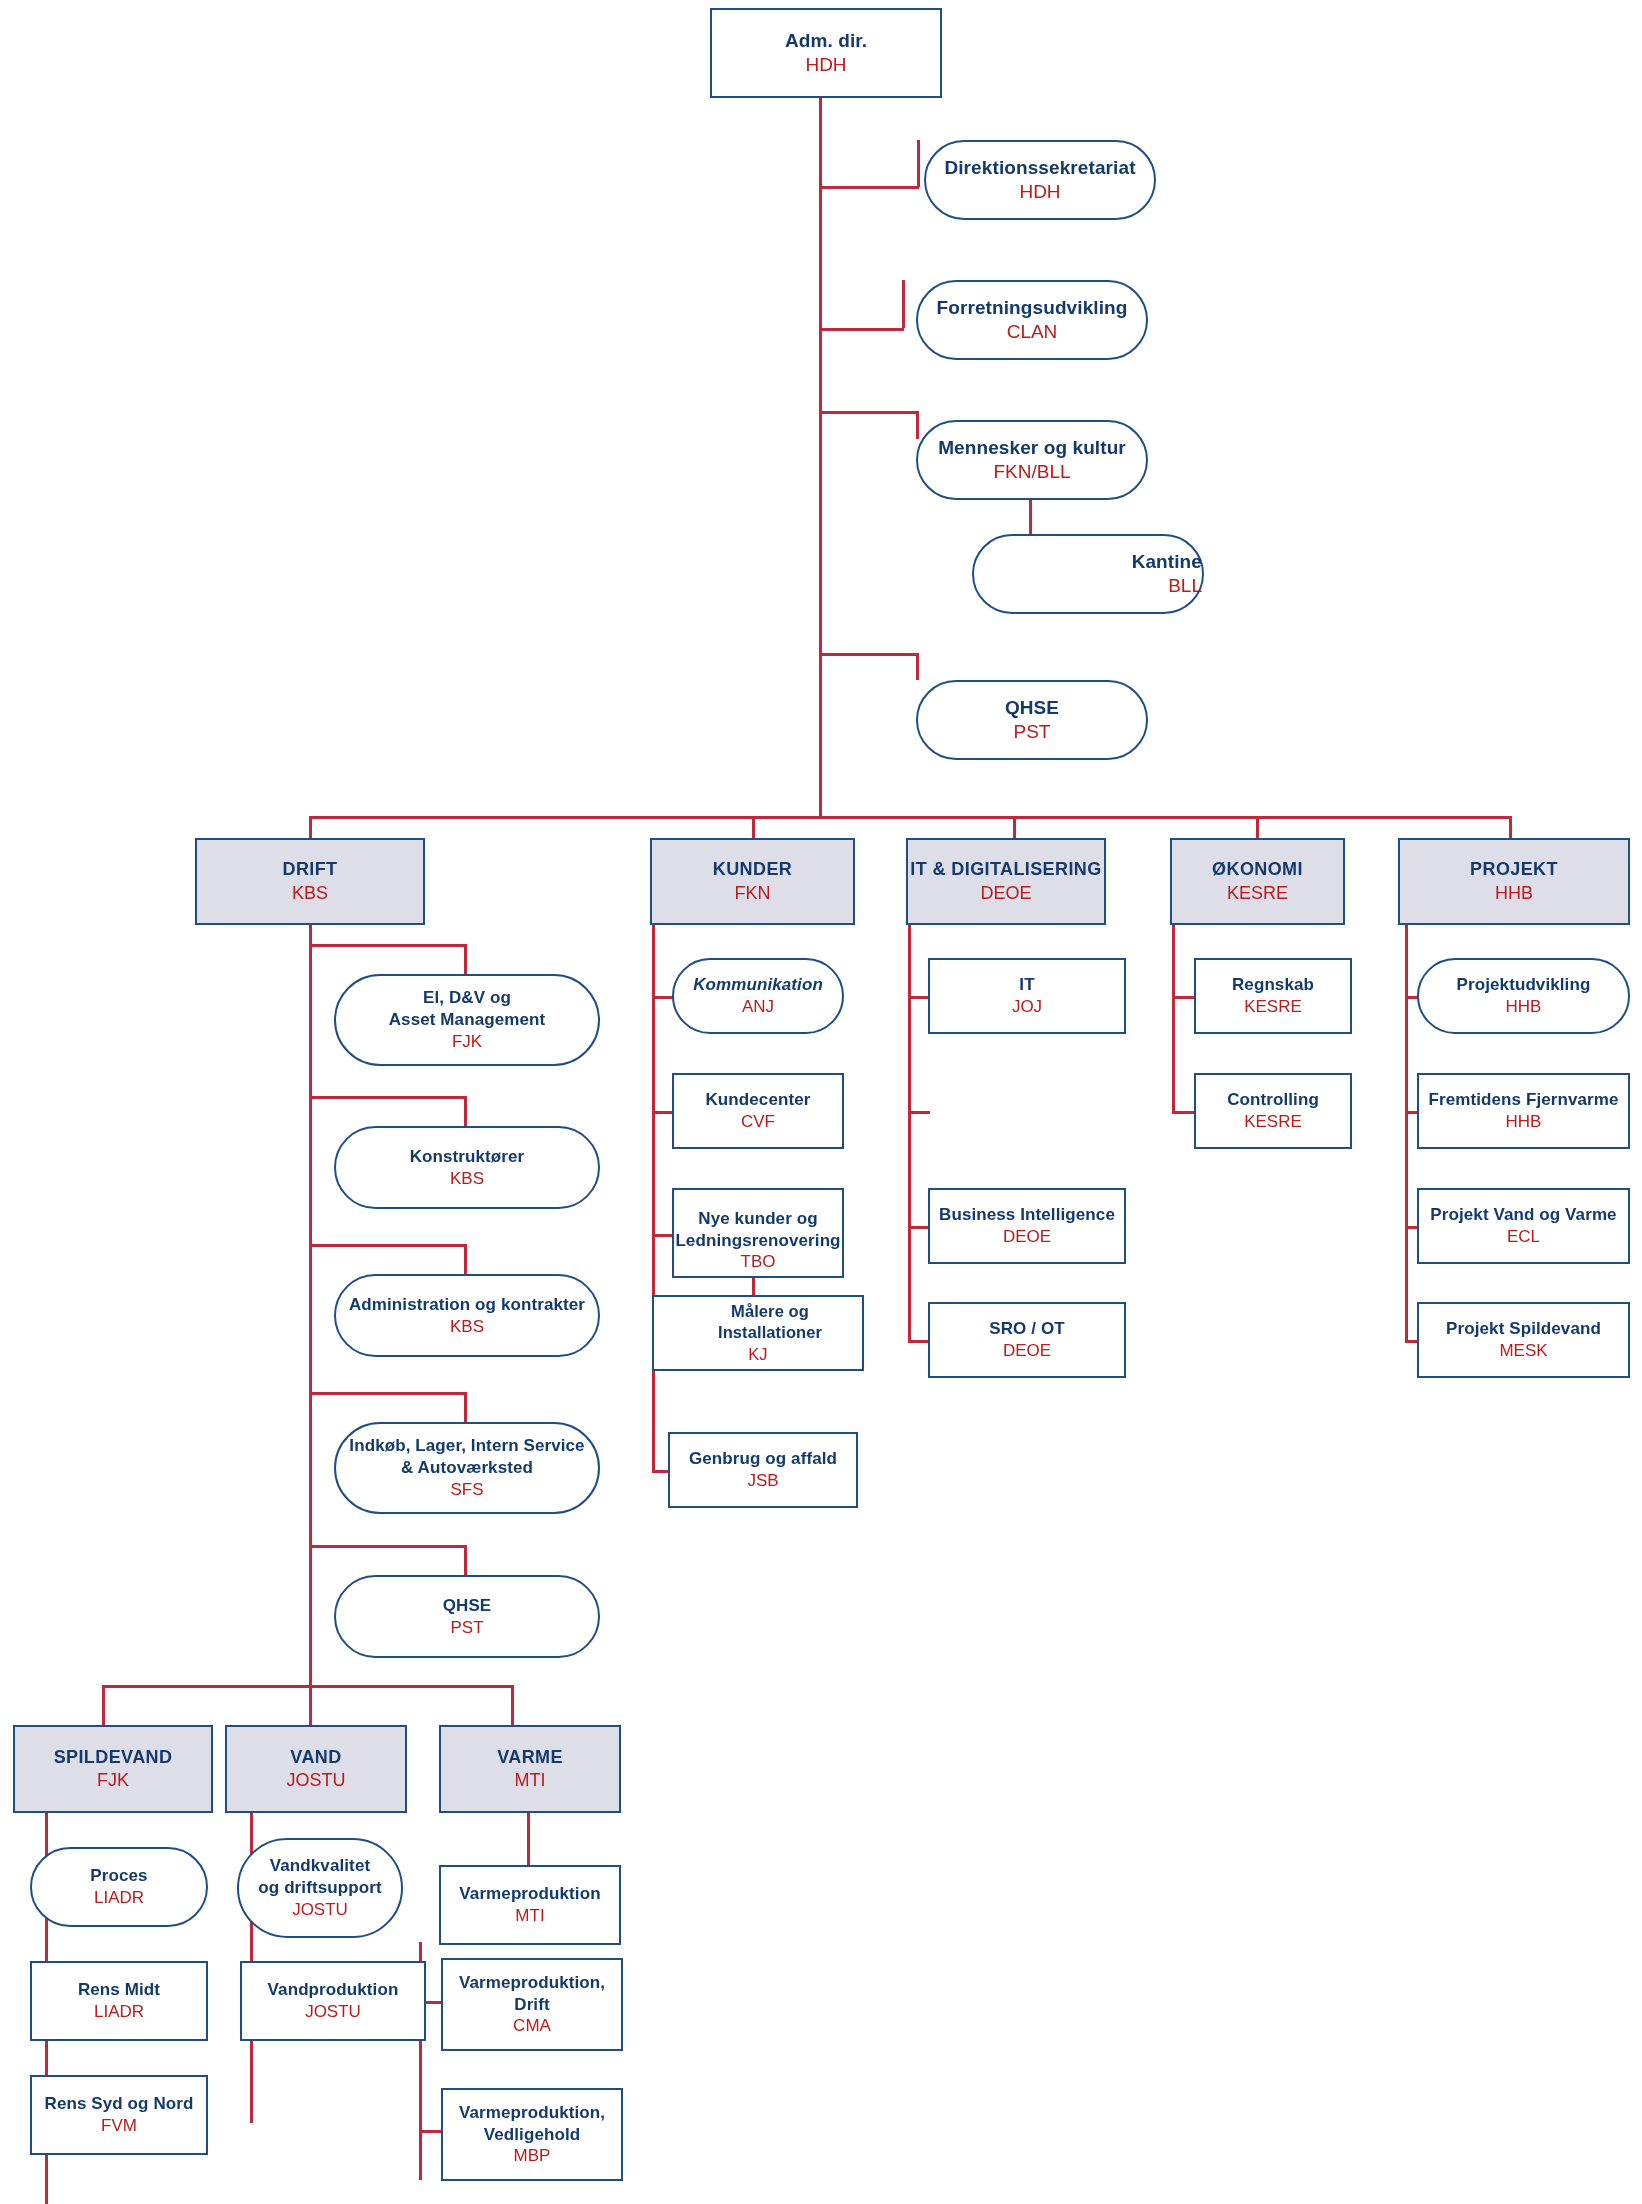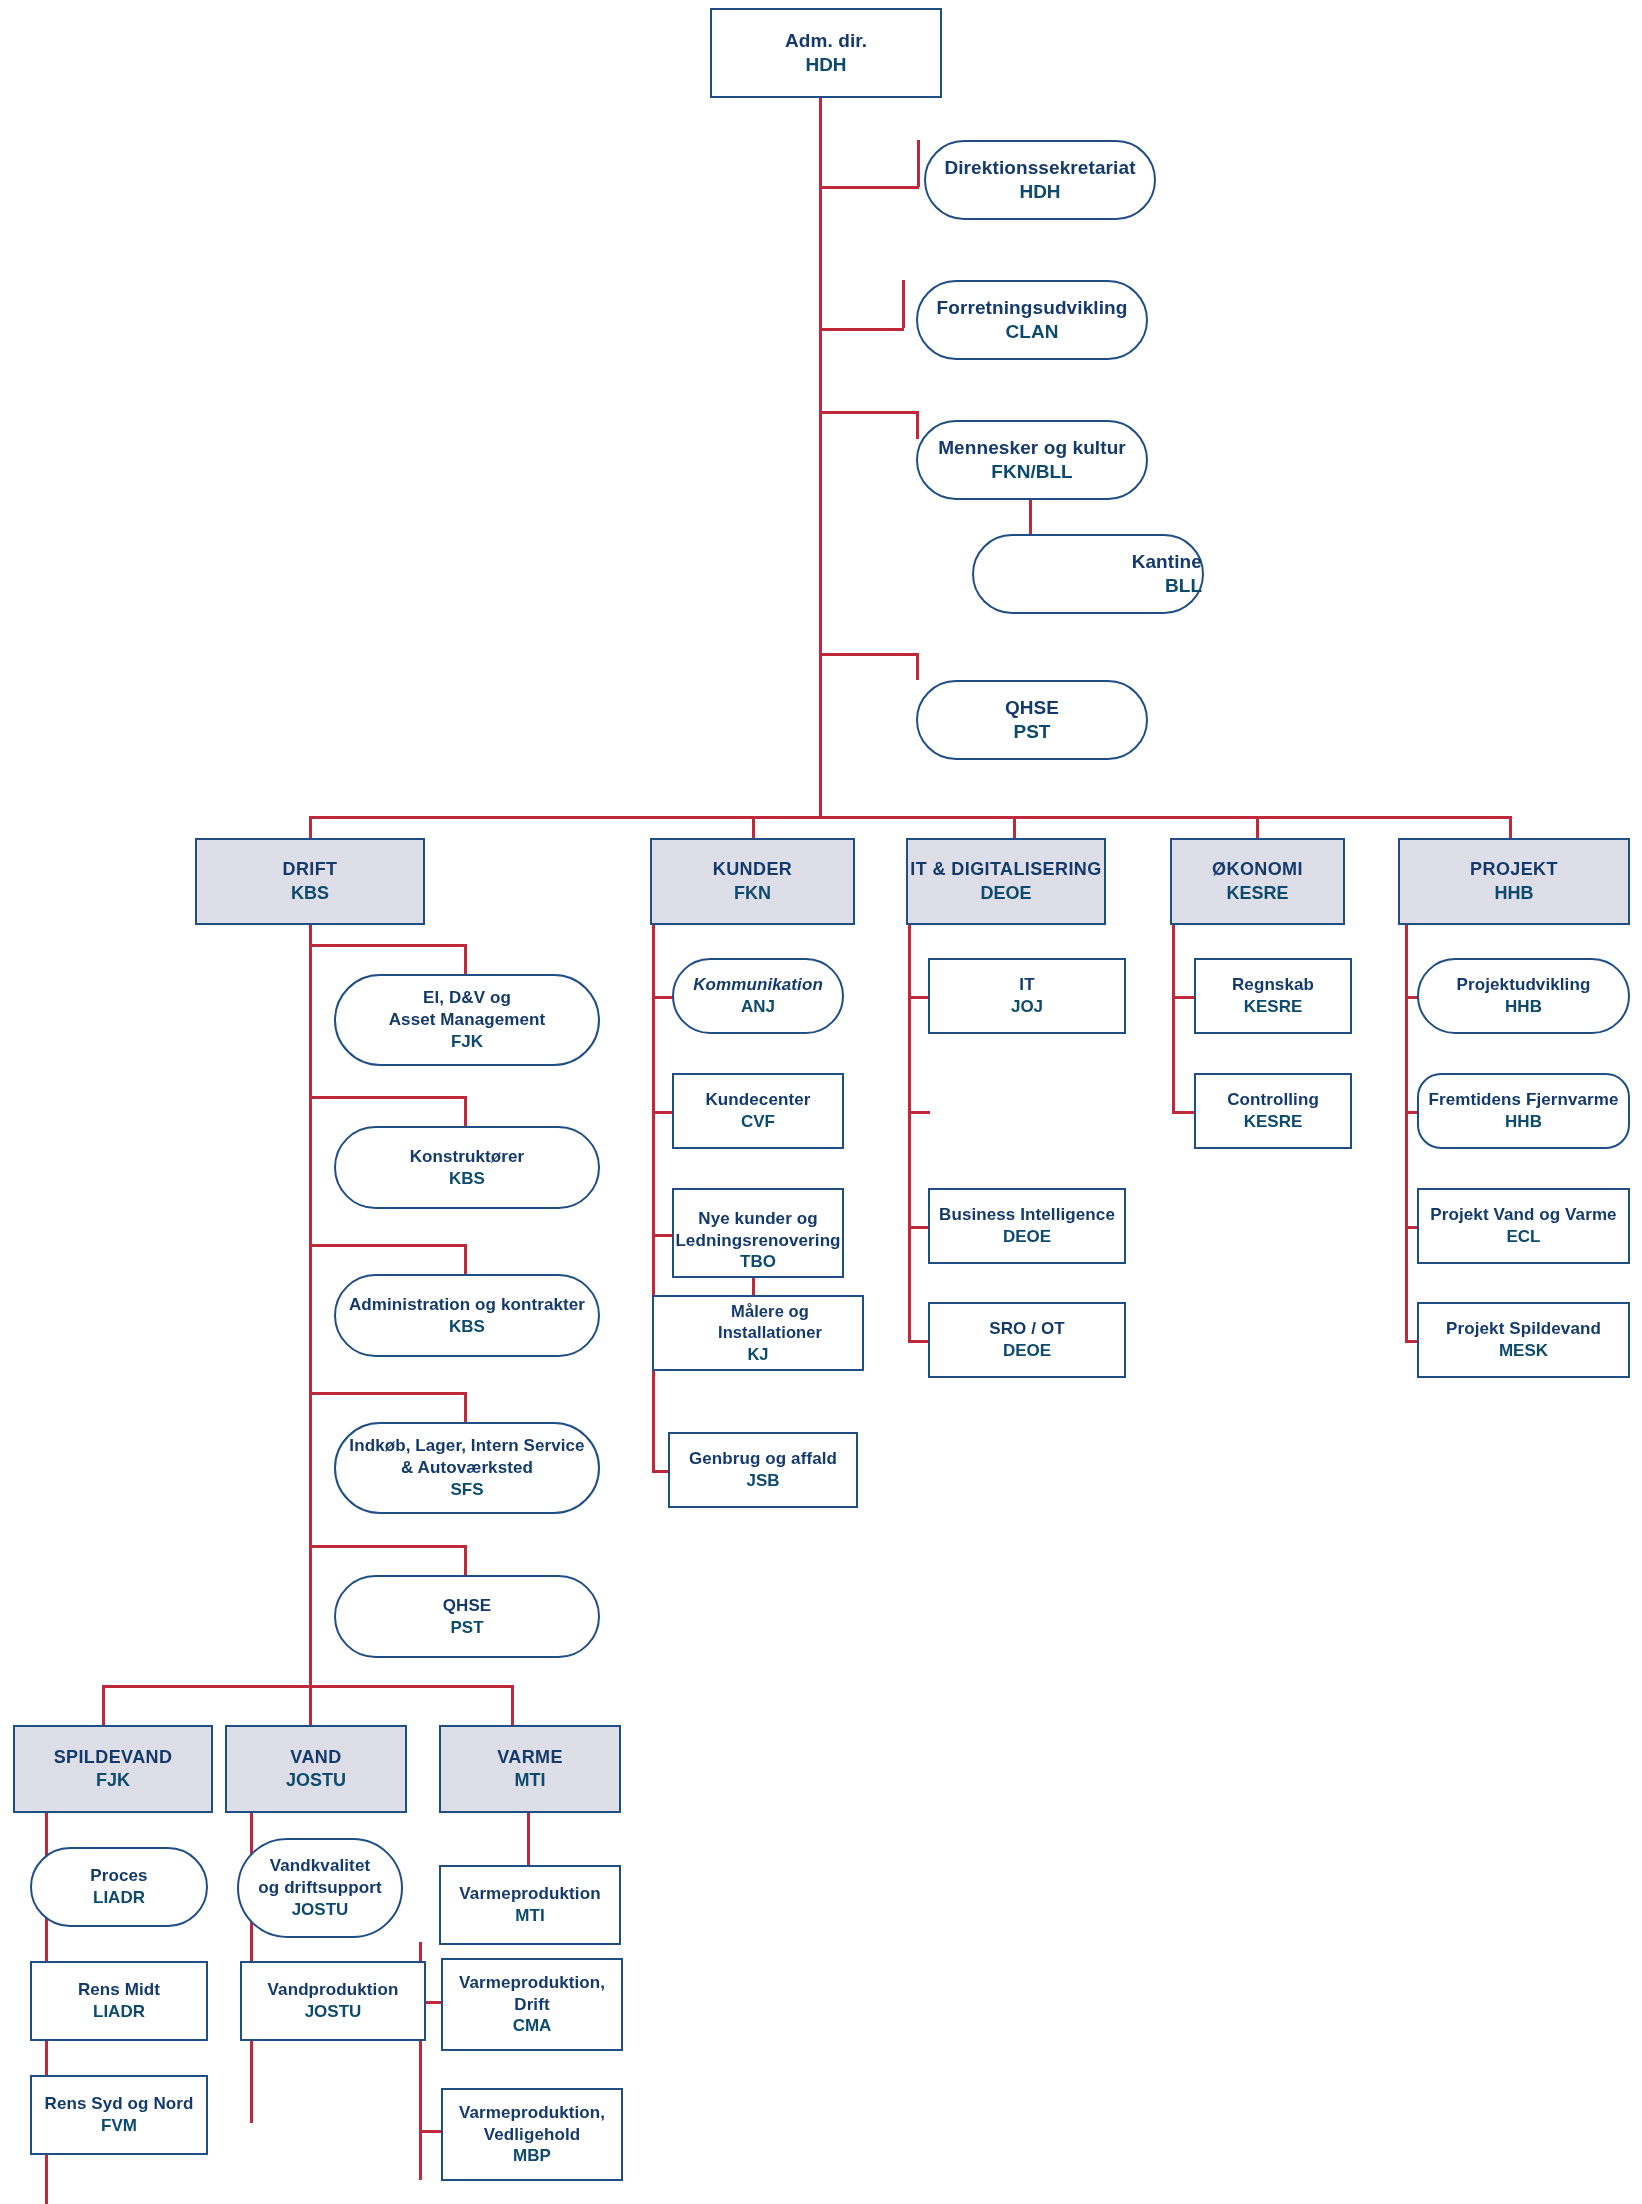--- a/index.html
+++ b/index.html
@@ -33,22 +33,22 @@
     text-align:center;
     line-height:1.28;
     z-index:5;
   }
   .node .title{
     color:#133a6b;
     font-weight:700;
     letter-spacing:.1px;
   }
   .node .code{
-    color:#0c4a6e;
-    font-weight:700;
+    color:#b91c1c;
+    font-weight:400;
   }
   .node.rounded{border-radius:999px;}
   .node.dept{
     background:#dedee9;
     border:2px solid #1f4e85;
     border-radius:0;
   }
   .node.dept .title{letter-spacing:.4px;}
 
   
@@ -252,21 +252,21 @@
   </div>
   <div class="node s-sub" style="left:1194px;top:1073px;width:158px;height:76px;">
     <span class="title" style="white-space:pre-line;">Controlling</span>
     <span class="code">KESRE</span>
   </div>
 
   <div class="node rounded s-sub" style="left:1417px;top:958px;width:213px;height:76px;">
     <span class="title" style="white-space:pre-line;">Projektudvikling</span>
     <span class="code">HHB</span>
   </div>
-  <div class="node s-sub" style="left:1417px;top:1073px;width:213px;height:76px;border-radius:24px;">
+  <div class="node s-sub" style="left:1417px;top:1073px;width:213px;height:76px;">
     <span class="title" style="white-space:pre-line;">Fremtidens Fjernvarme</span>
     <span class="code">HHB</span>
   </div>
   <div class="node s-sub" style="left:1417px;top:1188px;width:213px;height:76px;">
     <span class="title" style="white-space:pre-line;">Projekt Vand og Varme</span>
     <span class="code">ECL</span>
   </div>
   <div class="node s-sub" style="left:1417px;top:1302px;width:213px;height:76px;">
     <span class="title" style="white-space:pre-line;">Projekt Spildevand</span>
     <span class="code">MESK</span>

